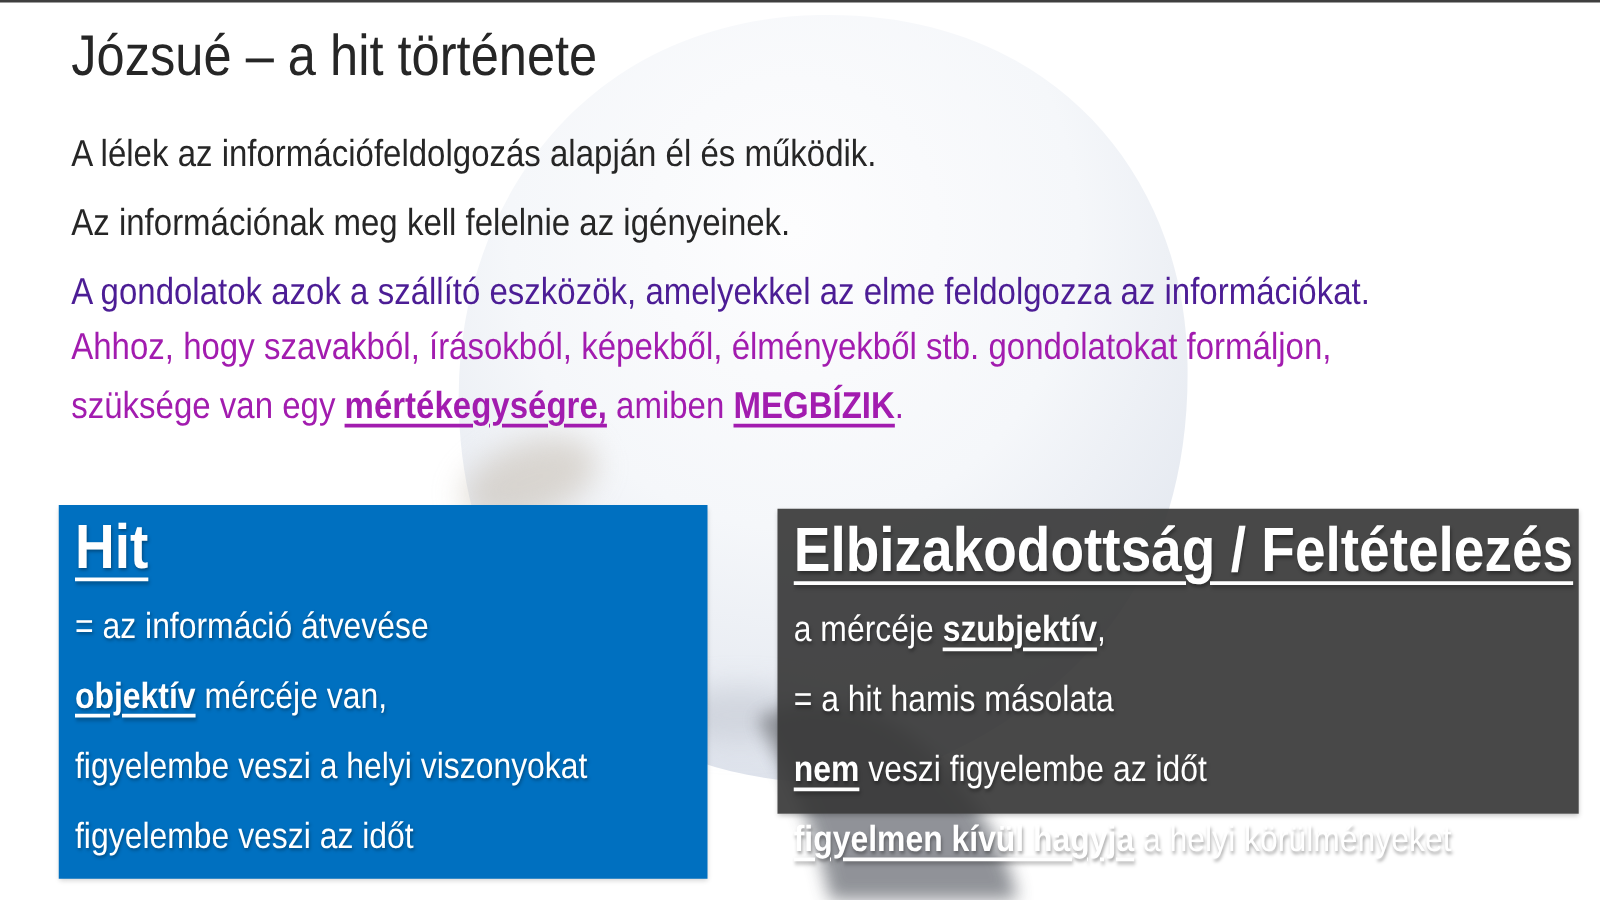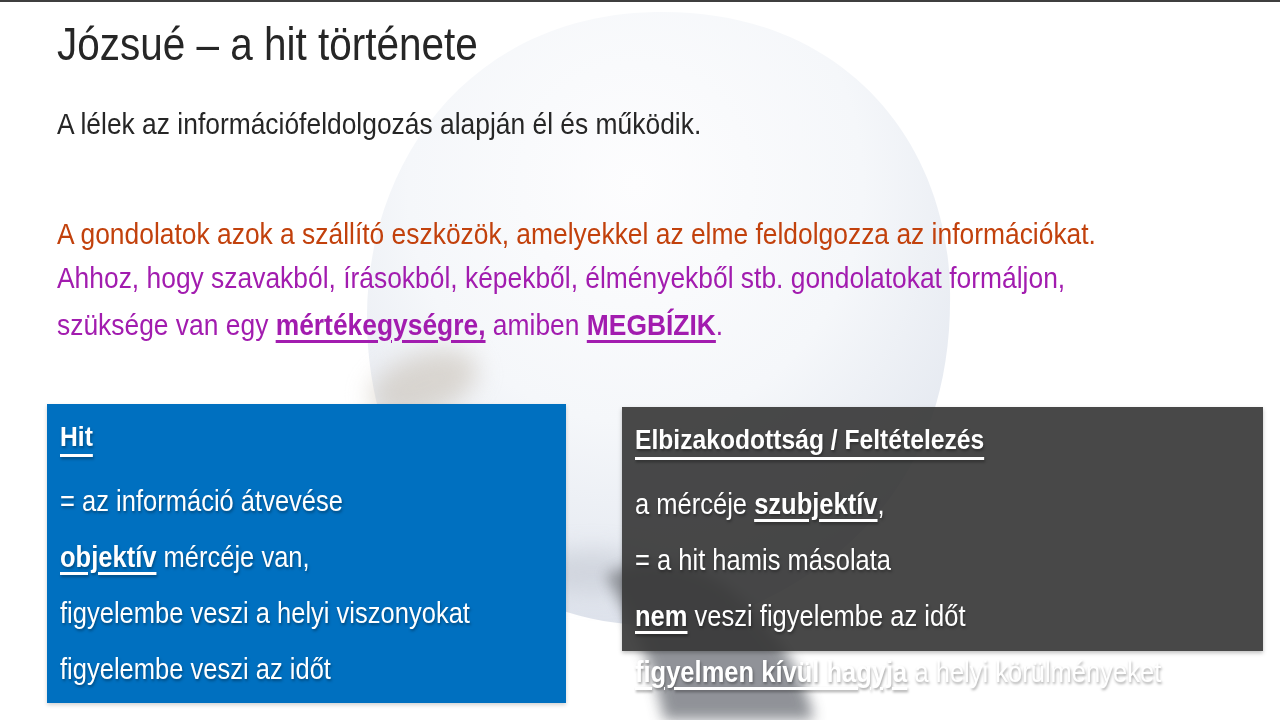--- a/index.html
+++ b/index.html
@@ -35,21 +35,21 @@
   .hit-box{
     left:47px;top:404px;width:519px;height:299px;
     box-shadow:0 2px 4px rgba(0,0,0,0.18);
   }
   .assumption-box{
     left:622px;top:407px;width:641px;height:244px;
     background:rgba(56,56,56,0.92);
     box-shadow:0 2px 4px rgba(0,0,0,0.25);
   }
   .box-heading{
-    font-size:28px;font-weight:bold;line-height:46px;
+    font-size:50px;font-weight:bold;line-height:46px;
     text-decoration:underline;text-decoration-thickness:3px;text-underline-offset:8px;
     text-shadow:1px 2px 3px rgba(0,0,0,0.35);
   }
   .box-line{
     font-size:29px;line-height:30px;margin-top:26px;
     text-shadow:1px 2px 3px rgba(0,0,0,0.35);
   }
   .box-line:first-of-type{margin-top:19px;}
   .box-line .u{text-decoration-thickness:2.5px;text-underline-offset:5px;}
 </style>
@@ -88,21 +88,24 @@
 
   <div class="top-border"></div>
 
   <h1 class="title" style="margin: 0px; font-weight: 400; color: rgb(38, 38, 38);">
     <span class="cond">Józsué – a hit története</span>
   </h1>
 
   <p class="para" style="top: 100px; margin: 0px; color: rgb(38, 38, 38); text-align: right;">
     <span class="cond">A lélek az információfeldolgozás alapján él és működik.</span>
   </p>
-  <p class="para" style="top: 210px; margin: 0px; color: #c2410c;">
+  <p class="para" style="top: 155px; margin: 0px; color: rgb(38, 38, 38);">
+    <span class="cond">Az információnak meg kell felelnie az igényeinek.</span>
+  </p>
+  <p class="para" style="top: 210px; margin: 0px; color: #4c1d95;">
     <span class="cond">A gondolatok azok a szállító eszközök, amelyekkel az elme feldolgozza az információkat.</span>
   </p>
   <p class="para" style="top: 254px; margin: 0px; color: #a21caf;">
     <span class="cond">Ahhoz, hogy szavakból, írásokból, képekből, élményekből stb. gondolatokat formáljon,</span>
     <span class="cond">szüksége van egy <span class="b u">mértékegységre,</span> amiben <span class="b u">MEGBÍZIK</span>.</span>
   </p>
 
   <div class="infobox hit-box" style="background: rgb(0, 112, 192);">
     <div class="box-heading">
       <span class="cond">Hit</span>

